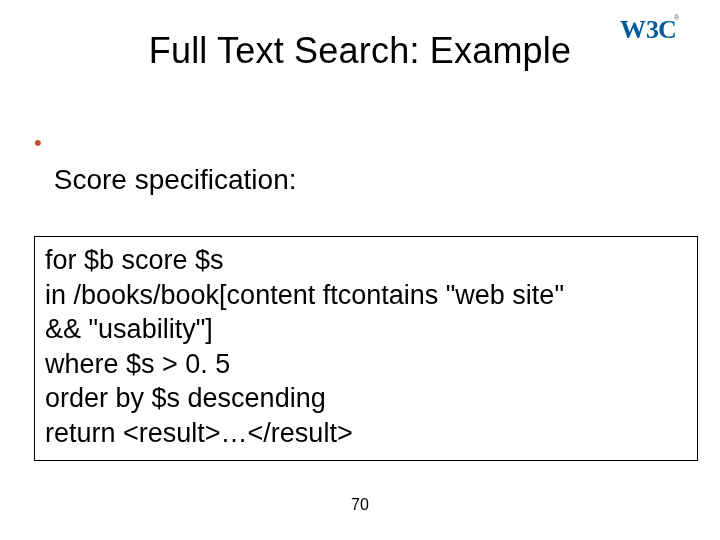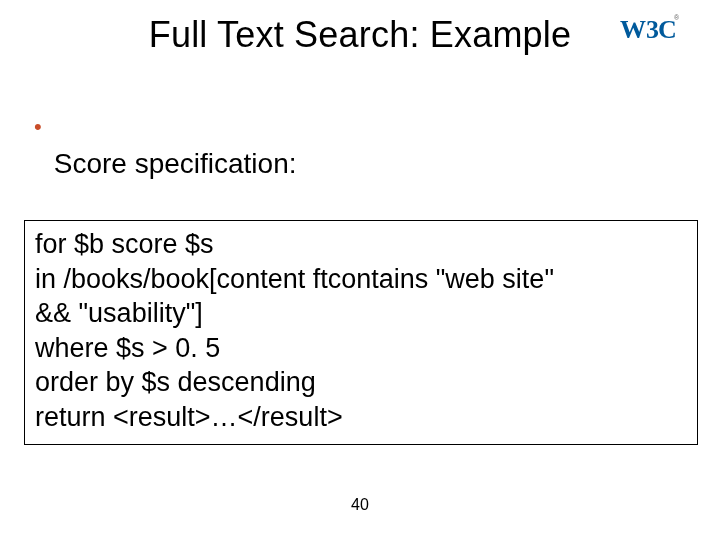--- a/index.html
+++ b/index.html
@@ -15,21 +15,21 @@
     position: absolute;
     top: 12px;
     right: 40px;
     width: 60px;
     height: 36px;
   }
   .title {
     font-size: 36px;
     color: #000;
     text-align: center;
-    padding-top: 14px;
+    padding-top: 30px;
     font-weight: normal;
     letter-spacing: 0.2px;
   }
   .bullet-row {
     display: flex;
     align-items: flex-start;
     padding-left: 34px;
     margin-top: 56px;
   }
   .bullet-dot {
@@ -38,21 +38,21 @@
     line-height: 30px;
     margin-right: 12px;
   }
   .bullet-text {
     font-size: 28px;
     color: #000;
     margin-top: 36px;
   }
   .code-box {
     border: 1px solid #000;
-    margin: 40px 22px 0 24px;
+    margin: 40px 22px 0 34px;
     padding: 6px 10px 10px 10px;
     font-size: 27px;
     line-height: 1.28;
     color: #000;
     font-family: Arial, Helvetica, sans-serif;
     white-space: pre-wrap;
   }
   .page-number {
     position: absolute;
     bottom: 26px;
@@ -80,13 +80,13 @@
   <span class="bullet-text">Score specification:</span>
 </div>
 
 <div class="code-box">for $b score $s
 in /books/book[content ftcontains "web site"
 &amp;&amp; "usability"]
 where $s &gt; 0. 5
 order by $s descending
 return &lt;result&gt;…&lt;/result&gt;</div>
 
-<div class="page-number">40</div>
+<div class="page-number">70</div>
 
 </body></html>

